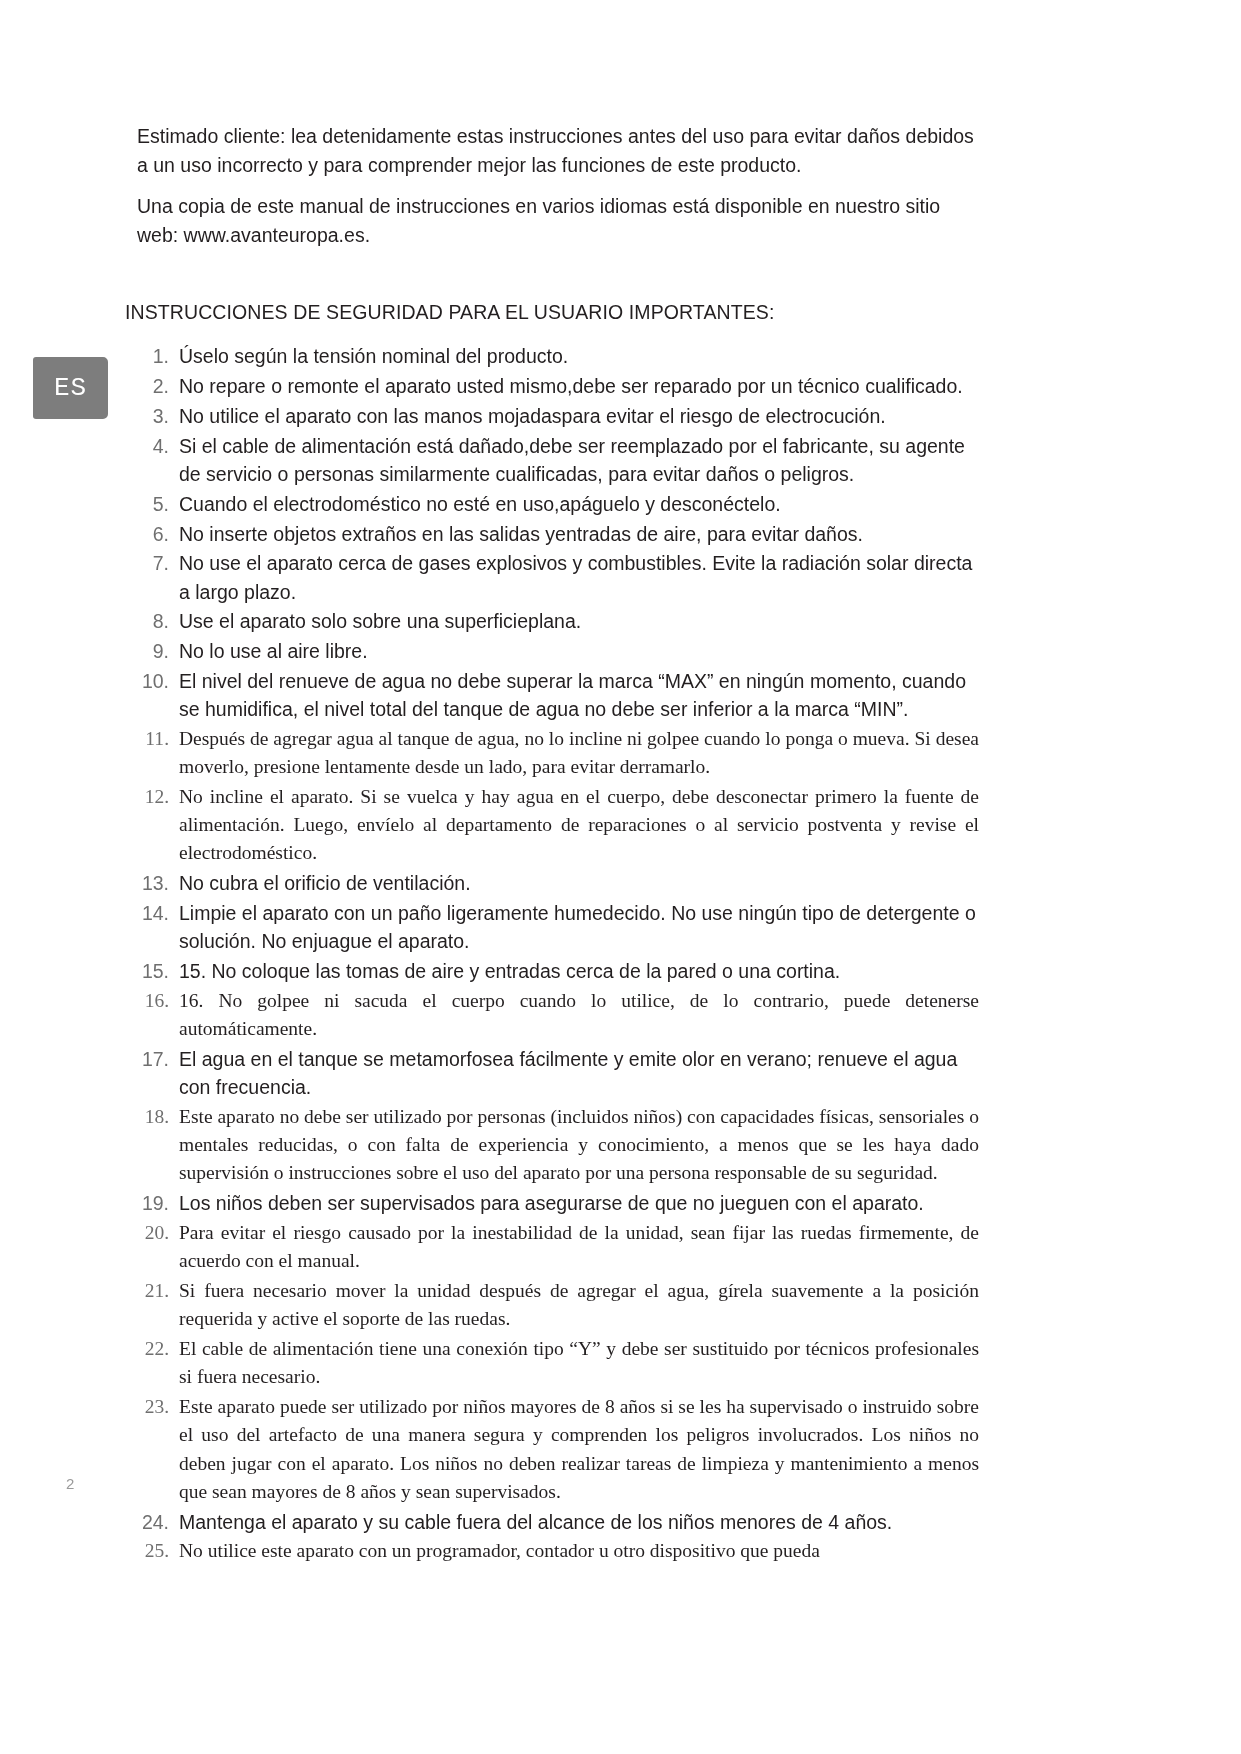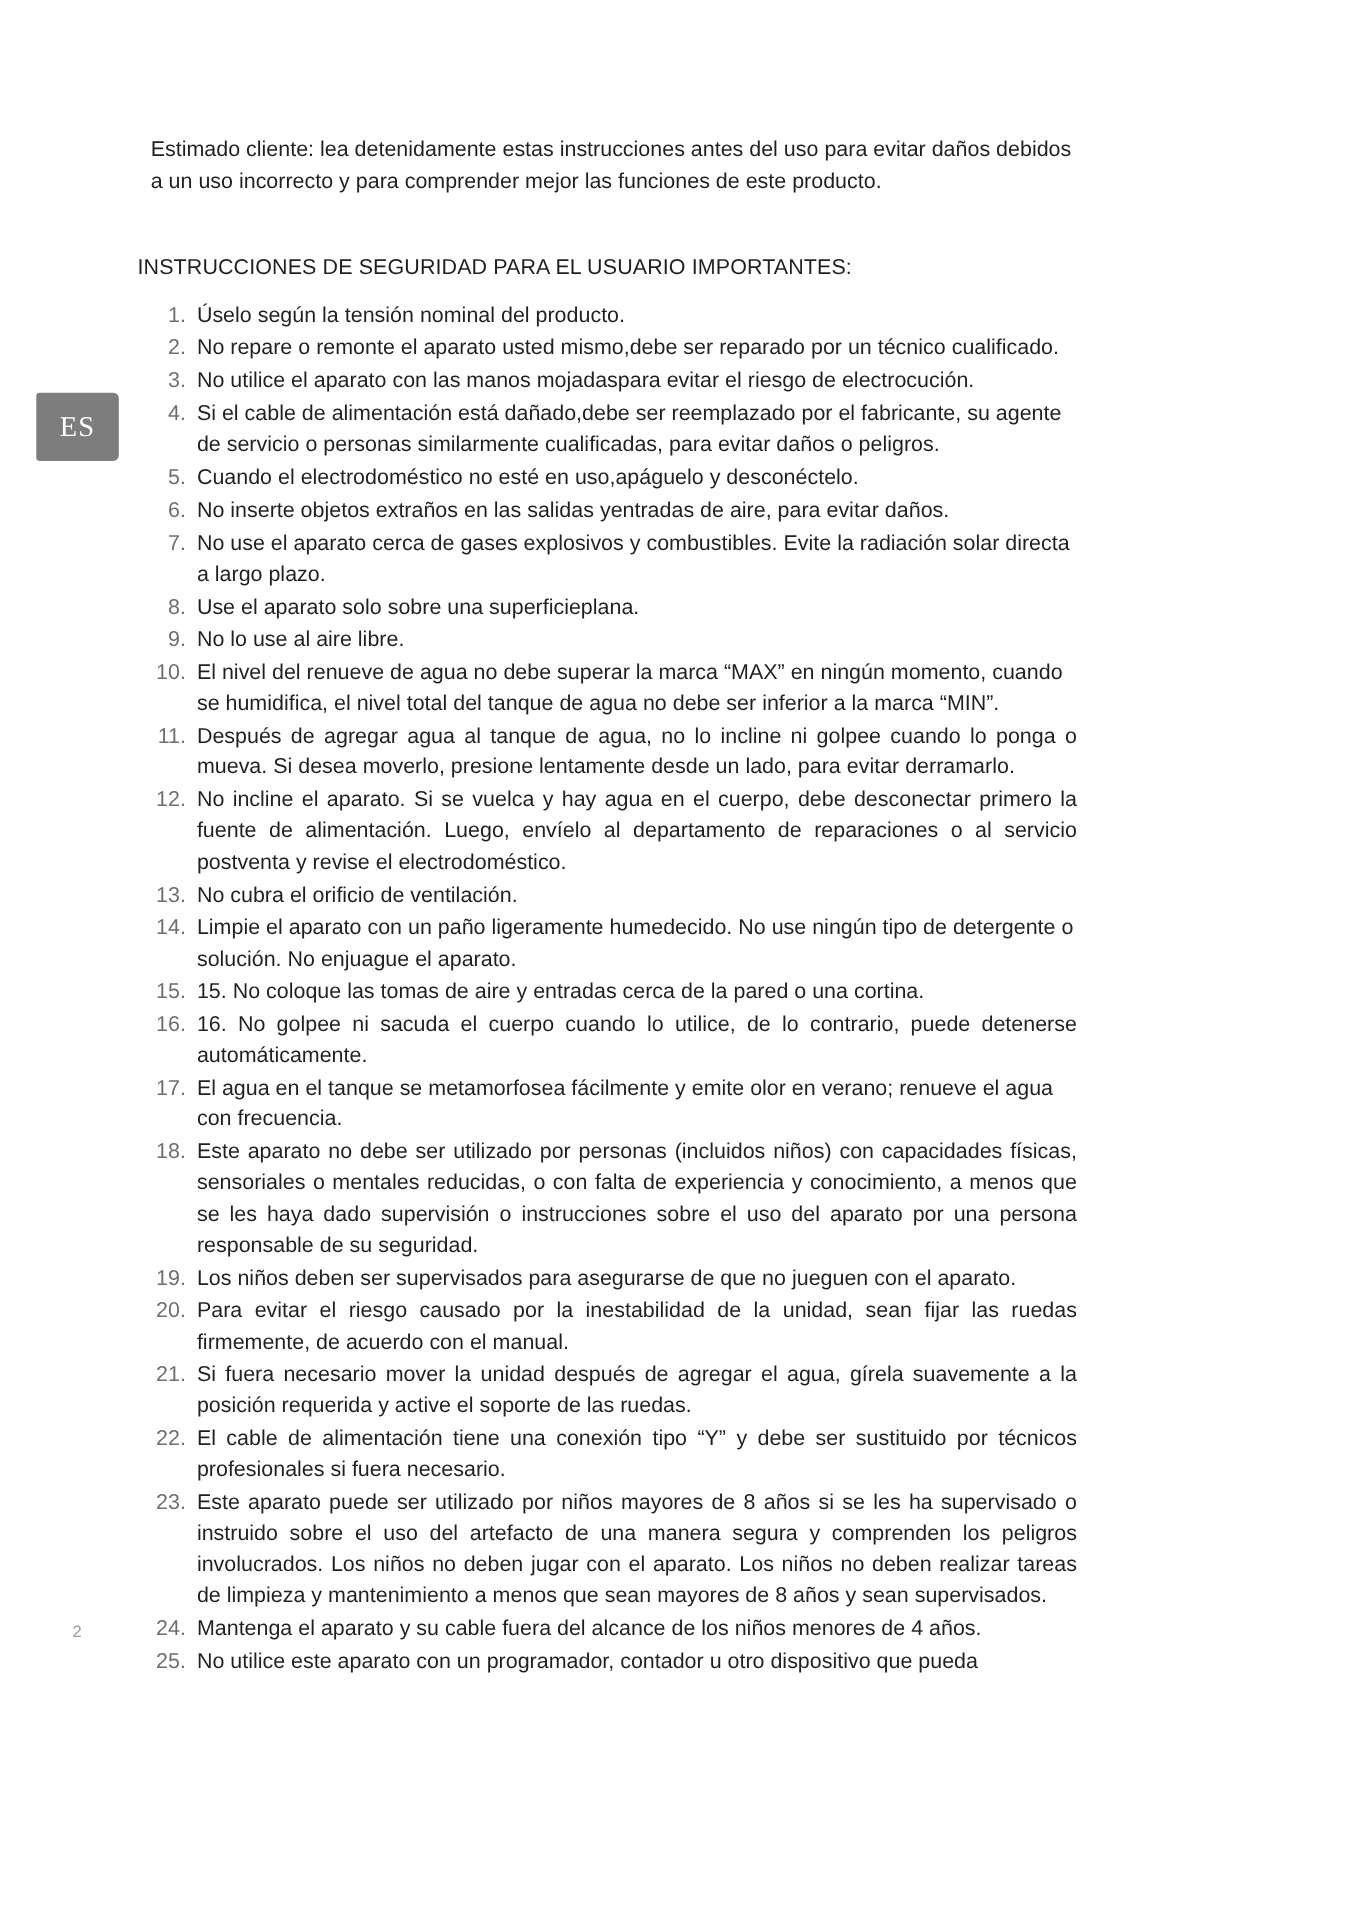--- a/index.html
+++ b/index.html
@@ -31,21 +31,21 @@
     background: #7d7d7d;
     border-radius: 3px 5px 5px 3px;
     display: flex;
     align-items: center;
     justify-content: center;
   }
   .lang-tab span {
     color: #ffffff;
     font-size: 26px;
     letter-spacing: 1px;
-    font-family: Liberation Serif, serif;
+    font-family: Liberation Mono, monospace;
   }
 
   .content {
     position: absolute;
     left: 125px;
     top: 110px;
     width: 870px;
   }
 
   .intro p {
@@ -82,20 +82,21 @@
     counter-increment: item;
     content: counter(item) ".";
     position: absolute;
     left: 0;
     width: 44px;
     text-align: right;
     color: #6f6f6f;
   }
   ol.safety > li.justify {
     text-align: justify;
+    font-family: Liberation Serif, serif;
   }
 
   .pagenum {
     position: absolute;
     left: 66px;
     top: 1475px;
     font-size: 15px;
     color: #9a9a9a;
   }
 </style>
@@ -105,20 +106,21 @@
 <div class="page">
 
   <div class="lang-tab">
     <span>ES</span>
   </div>
 
   <div class="content">
 
     <div class="intro">
       <p>Estimado cliente: lea detenidamente estas instrucciones antes del uso para evitar daños debidos a un uso incorrecto y para comprender mejor las funciones de este producto.</p>
+      <p>Una copia de este manual de instrucciones en varios idiomas está disponible en nuestro sitio web: www.avanteuropa.es.</p>
     </div>
 
     <div class="heading">INSTRUCCIONES DE SEGURIDAD PARA EL USUARIO IMPORTANTES:</div>
 
     <ol class="safety">
       <li>Úselo según la tensión nominal del producto.</li>
       <li>No repare o remonte el aparato usted mismo,debe ser reparado por un técnico cualificado.</li>
       <li>No utilice el aparato con las manos mojadaspara evitar el riesgo de electrocución.</li>
       <li> Si el cable de alimentación está dañado,debe ser reemplazado por el fabricante, su agente de servicio o personas similarmente cualificadas, para evitar daños o peligros.</li>
       <li>Cuando el electrodoméstico no esté en uso,apáguelo y desconéctelo.</li>

